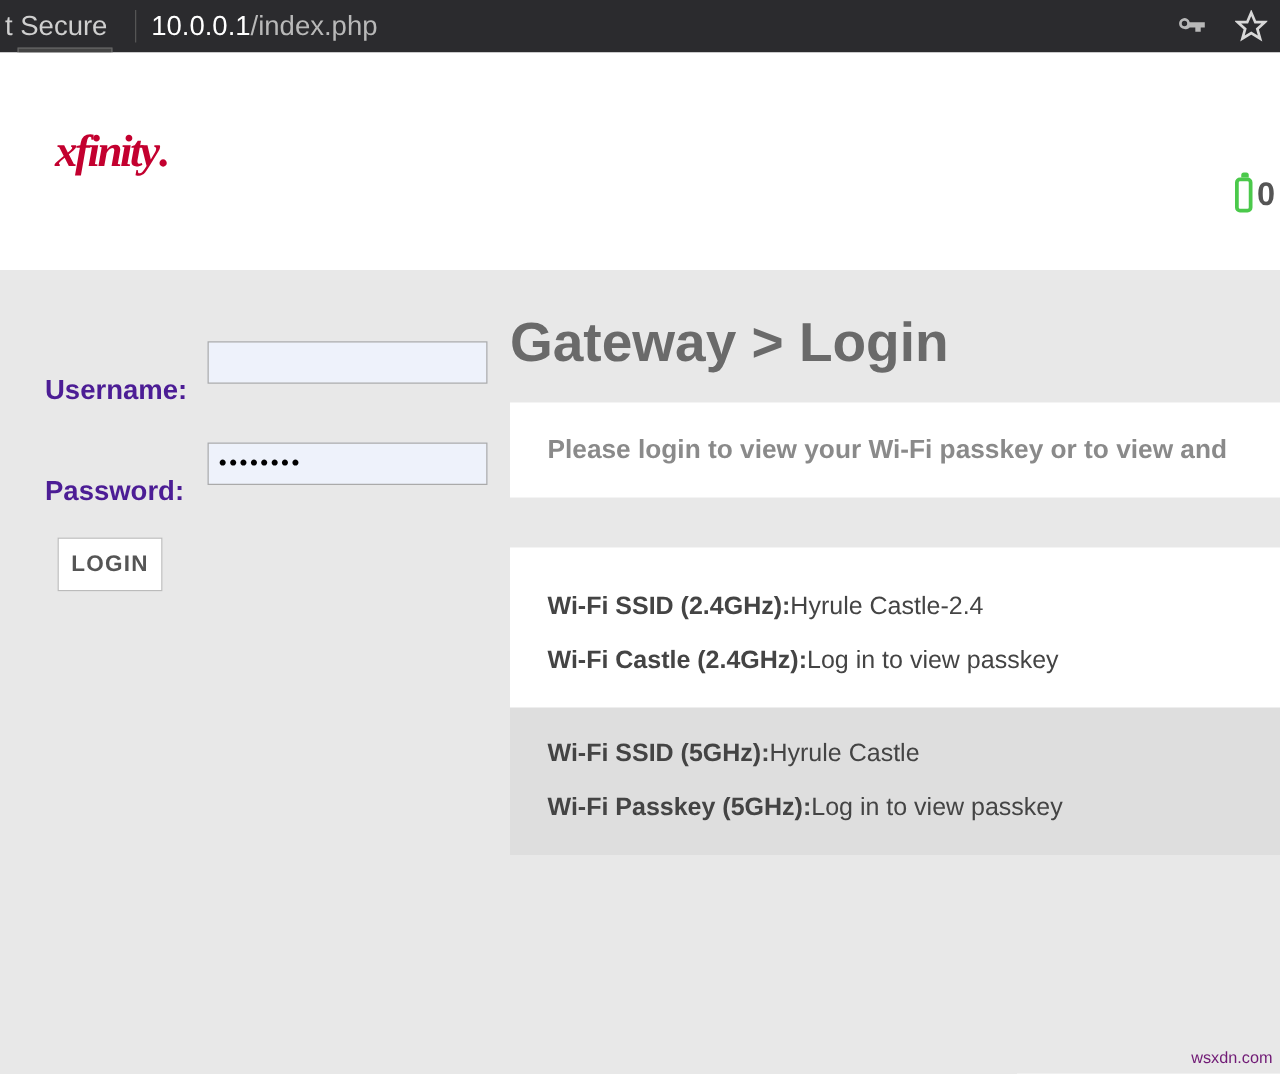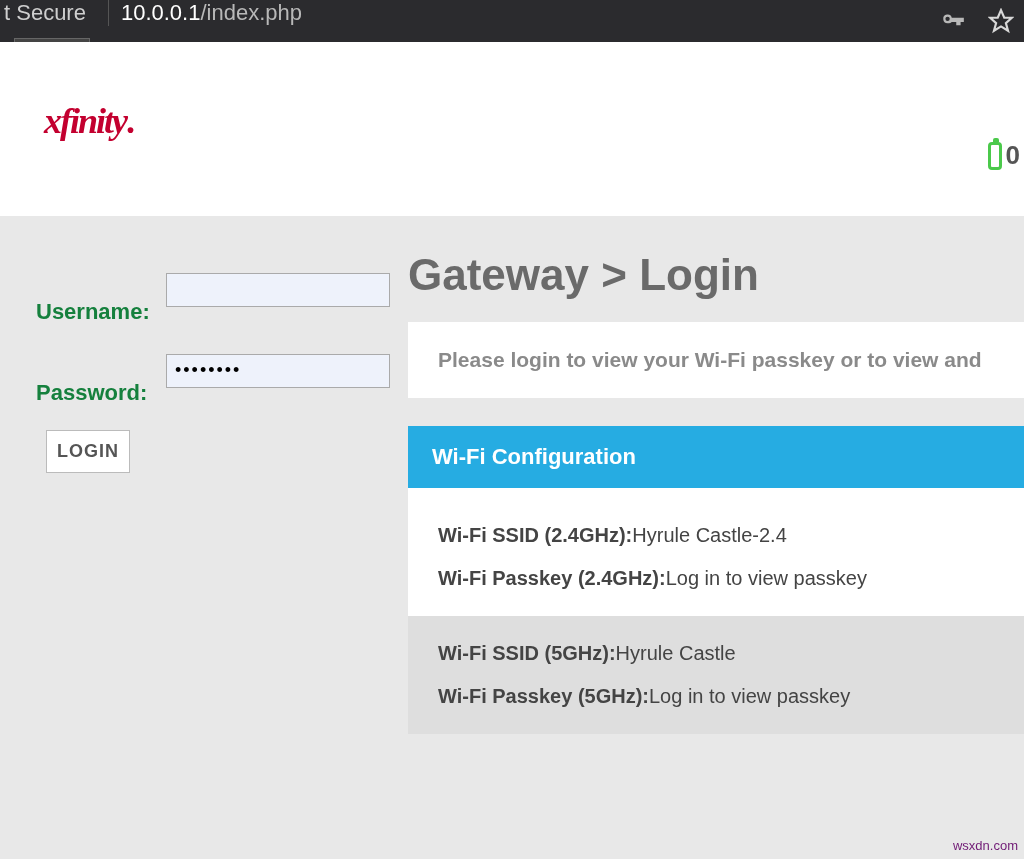--- a/index.html
+++ b/index.html
@@ -3,20 +3,21 @@
   <meta charset="utf-8">
   <style>
     * { margin: 0; padding: 0; box-sizing: border-box; }
     body { font-family: Arial, Helvetica, sans-serif; background: #fff; width: 1024px; height: 859px; overflow: hidden; }
 
     
     .browser-bar {
       background: #2b2b2e;
       height: 42px;
       display: flex;
+      align-items: center;
       color: #c9c9c9;
       font-size: 22px;
       padding-left: 0;
       position: relative;
     }
     .browser-bar .secure { color: #cfcfcf; margin-right: 10px; padding-left: 4px; }
     .browser-bar .sep { width: 1px; height: 26px; background: #555; margin: 0 12px; }
     .browser-bar .url { color: #fff; font-size: 22px; }
     .browser-bar .url-path { color: #b8b8b8; }
     .browser-bar .right-icons { position: absolute; right: 10px; top: 8px; display: flex; gap: 22px; align-items: center; }
@@ -41,29 +42,29 @@
     .battery .batt-icon { width: 14px; height: 28px; border: 3px solid #4bc94b; border-radius: 4px; position: relative; }
     .battery .batt-icon::before { content: ""; position: absolute; top: -7px; left: 2px; width: 6px; height: 4px; background: #4bc94b; border-radius: 2px 2px 0 0; }
     .battery .batt-text { font-size: 26px; color: #555; font-weight: bold; }
 
     
     .main-area { background: #e8e8e8; min-height: 643px; position: relative; padding-top: 40px; }
 
     
     .login-form { position: absolute; left: 36px; top: 38px; }
     .login-row { display: flex; align-items: center; margin-bottom: 10px; }
-    .login-row label { width: 130px; font-size: 22px; color: #15803d; font-weight: bold; text-align: left; margin-top: 45px; }
+    .login-row label { width: 130px; font-size: 22px; color: #4c1d95; font-weight: bold; text-align: left; margin-top: 45px; }
     .login-row input { width: 224px; height: 34px; border: 1px solid #aaa; background: #eef2fb; font-size: 18px; padding: 0 8px; letter-spacing: 2px; }
     .login-btn { margin-top: 14px; margin-left: 10px; background: #fff; border: 1px solid #bbb; padding: 10px 10px; font-size: 18px; font-weight: bold; color: #555; cursor: pointer; letter-spacing: 1px; }
 
     
     .right-col { position: absolute; left: 408px; top: 34px; right: 0; }
     .page-title { font-size: 44px; color: #6a6a6a; font-weight: bold; margin-bottom: 22px; }
 
-    .info-box { background: #fff; padding: 26px 30px; color: #8a8a8a; font-size: 21px; font-weight: bold; margin-bottom: 28px; white-space: nowrap; overflow: hidden; }
+    .info-box { background: #fff; padding: 26px 30px; color: #8a8a8a; font-size: 21px; font-weight: bold; margin-bottom: 40px; white-space: nowrap; overflow: hidden; }
 
     .panel { background: #fff; }
     .panel-header { background: #26ace2; color: #fff; font-size: 22px; font-weight: bold; padding: 18px 24px; }
     .panel-body { padding: 10px 0 0 0; }
     .panel-section { padding: 26px 30px; font-size: 20px; color: #444; }
     .panel-section.alt { background: #dedede; }
     .panel-section .row { margin-bottom: 20px; }
     .panel-section .row:last-child { margin-bottom: 0; }
     .panel-section .k { font-weight: bold; color: #444; }
     .panel-section .v { font-weight: normal; color: #444; }
@@ -115,29 +116,28 @@
     </div>
     <button class="login-btn">LOGIN</button>
   </div>
 
   <div class="right-col">
     <div class="page-title">Gateway &gt; Login</div>
 
     <div class="info-box">Please login to view your Wi-Fi passkey or to view and</div>
 
     <div class="panel">
-      <div class="panel-header">Wi-Fi Configuration</div>
       <div class="panel-body">
 
         <div class="panel-section">
           <div class="row">
             <span class="k">Wi-Fi SSID (2.4GHz):</span><span class="v">Hyrule Castle-2.4</span>
           </div>
           <div class="row">
-            <span class="k">Wi-Fi Passkey (2.4GHz):</span><span class="v">Log in to view passkey</span>
+            <span class="k">Wi-Fi Castle (2.4GHz):</span><span class="v">Log in to view passkey</span>
           </div>
         </div>
 
         <div class="panel-section alt">
           <div class="row">
             <span class="k">Wi-Fi SSID (5GHz):</span><span class="v">Hyrule Castle</span>
           </div>
           <div class="row">
             <span class="k">Wi-Fi Passkey (5GHz):</span><span class="v">Log in to view passkey</span>
           </div>

